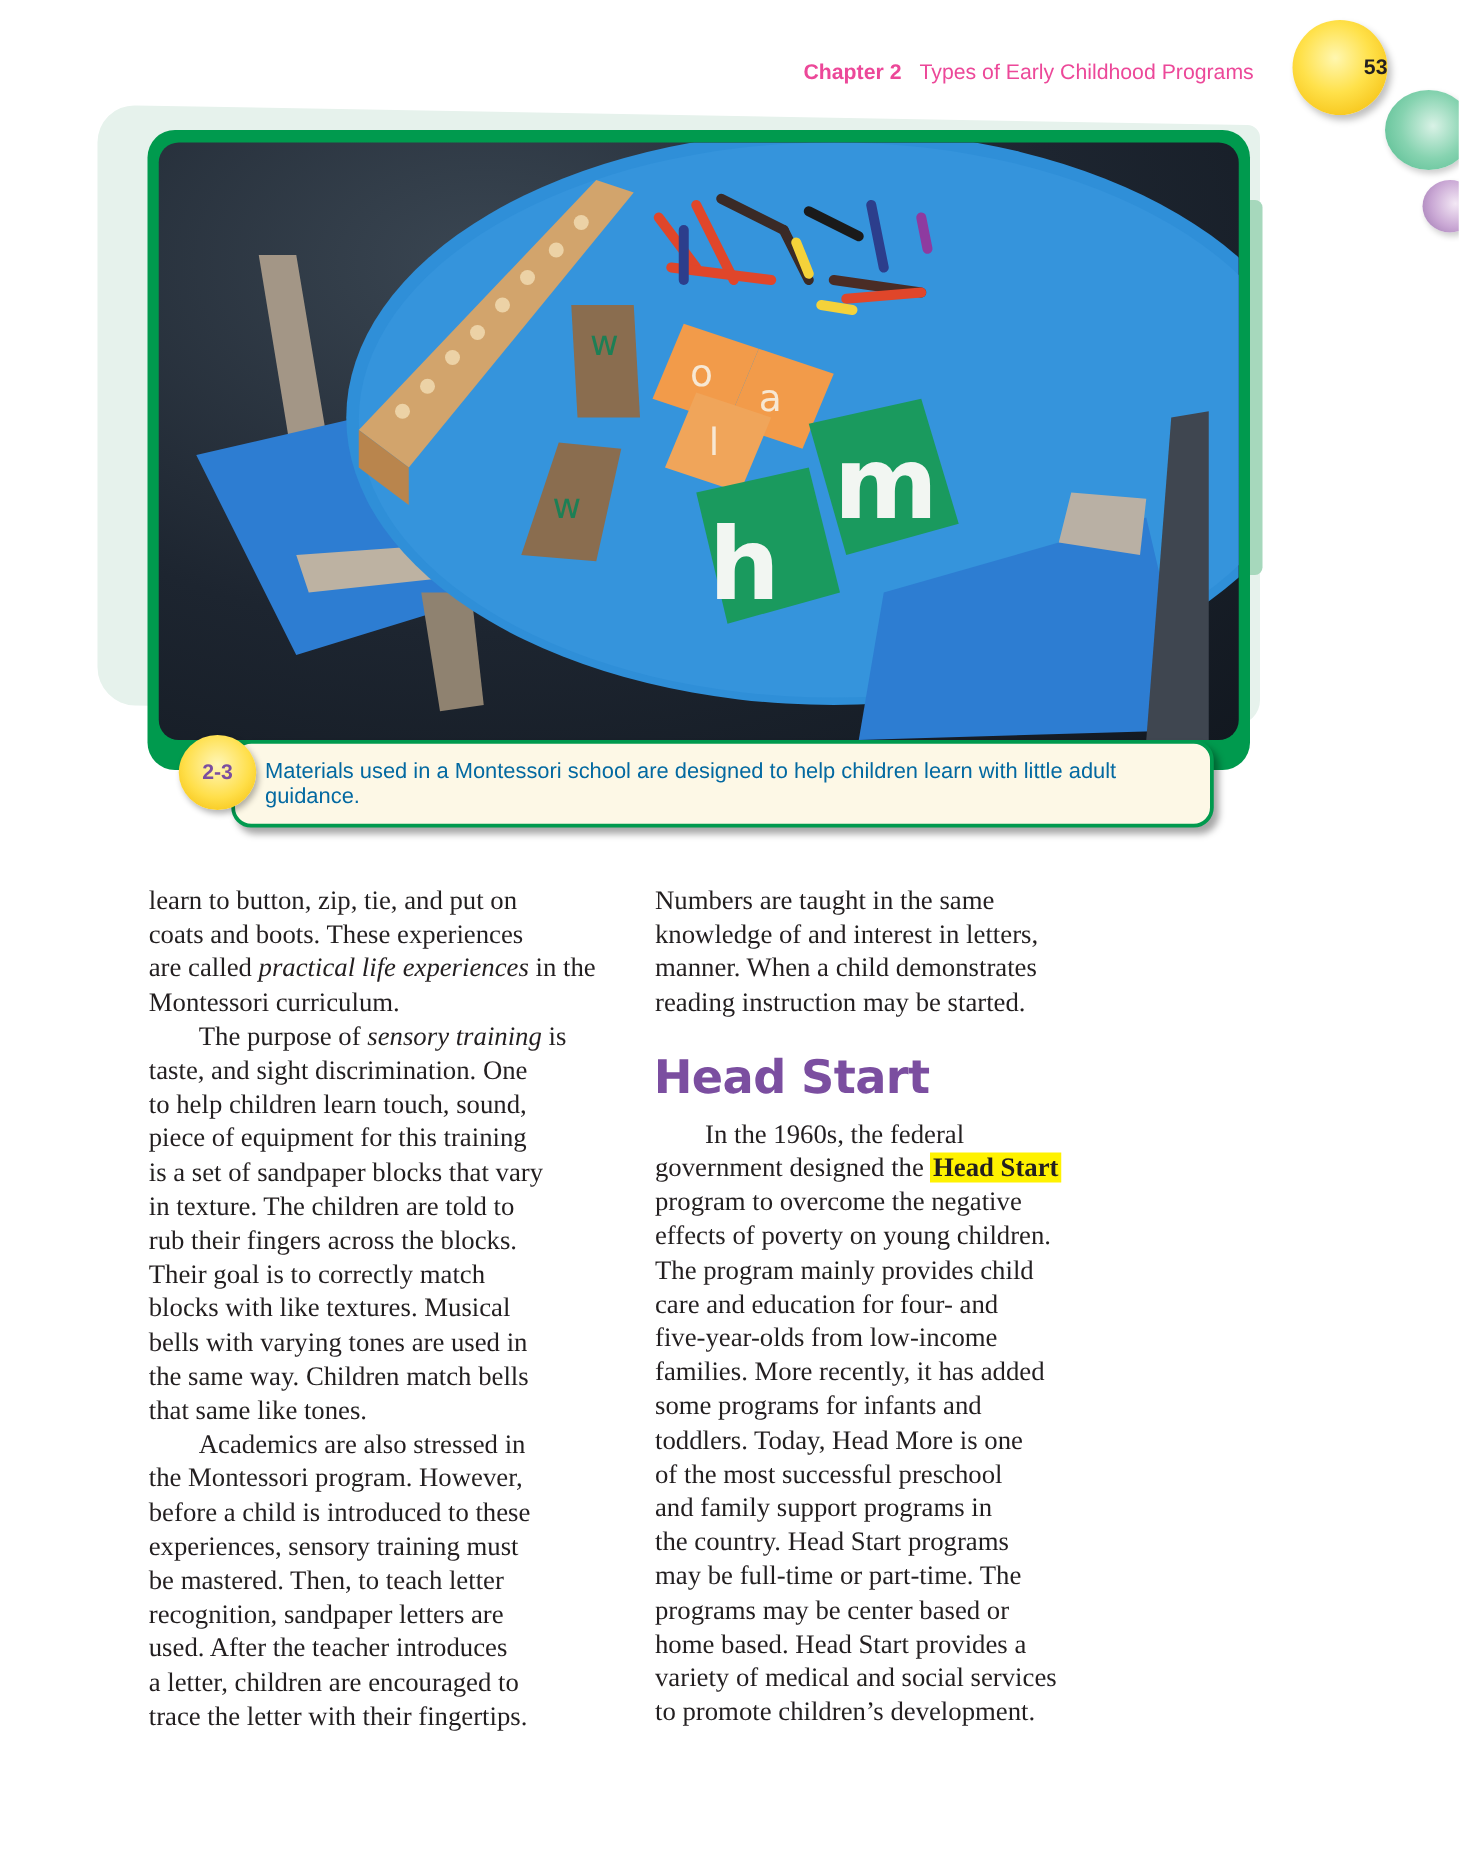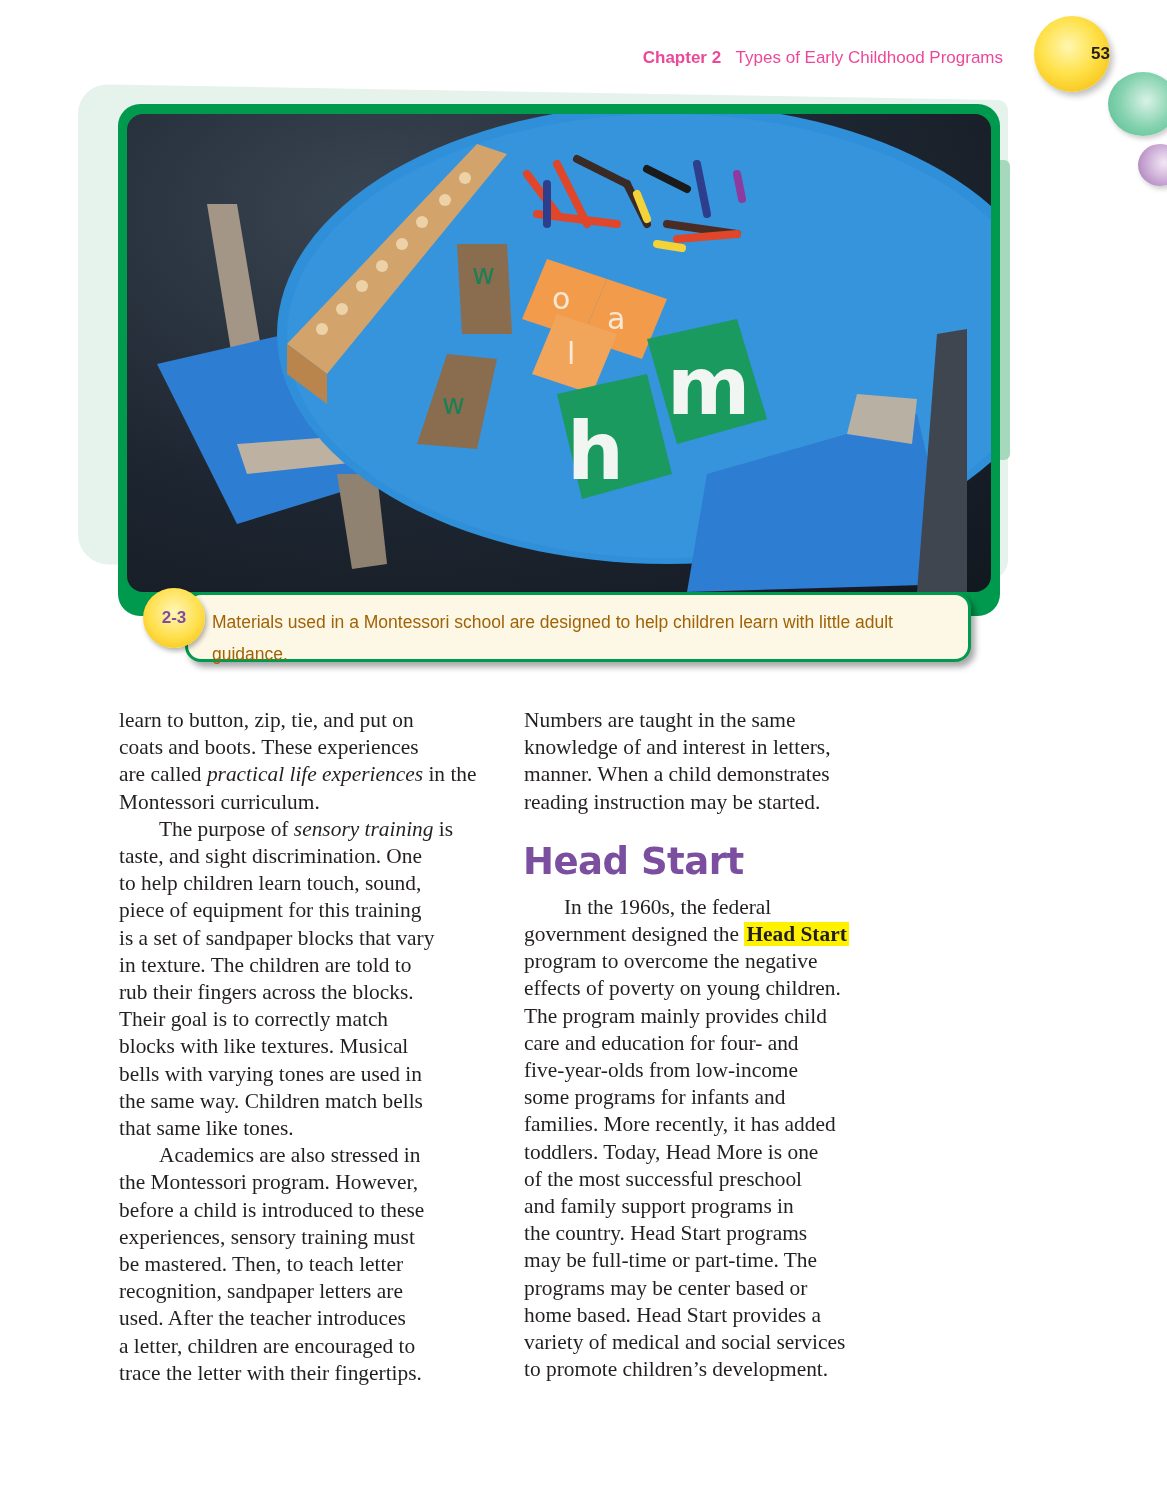--- a/index.html
+++ b/index.html
@@ -26,21 +26,21 @@
   .fig-backdrop { position: absolute; left: 78px; top: 92px; width: 930px; height: 480px; background: #e6f2ec; border-radius: 30px 10px 20px 30px; transform: skewY(1deg); }
   .fig-backdrop2 { position: absolute; left: 990px; top: 160px; width: 20px; height: 300px; background: #a6d8bc; border-radius: 6px; }
   .figure-frame { position: absolute; left: 118px; top: 104px; width: 882px; height: 512px; background: #009a4e; border-radius: 22px; }
   .photo { position: absolute; left: 127px; top: 114px; width: 864px; height: 478px; border-radius: 16px; overflow: hidden;
     background: radial-gradient(ellipse at 30% 20%, #3a4652 0%, #1d2530 55%, #121820 100%); }
   .photo svg { display:block; width:100%; height:100%; }
 
   
   .caption { position: absolute; left: 185px; top: 592px; width: 786px; height: 70px; background: #fdf8e6; border: 3px solid #009a4e; border-radius: 16px;
     box-shadow: 4px 5px 6px rgba(0,0,0,0.35); box-sizing: border-box; }
-  .caption-text { position: absolute; left: 24px; top: 11px; right: 44px; font-family: "Liberation Sans", sans-serif; font-size: 17.5px; line-height: 32px; color: #a16207; }
+  .caption-text { position: absolute; left: 24px; top: 11px; right: 44px; font-family: "Liberation Sans", sans-serif; font-size: 17.5px; line-height: 20px; color: #0369a1; }
   .fig-badge { position: absolute; left: 143px; top: 588px; width: 62px; height: 60px; border-radius: 50%;
     background: radial-gradient(circle at 50% 40%, #fff6b8 0%, #ffdf4a 55%, #f3b900 100%);
     box-shadow: 2px 3px 5px rgba(0,0,0,0.3); display:flex; align-items:center; justify-content:center; }
   .fig-badge span { font-family: "Liberation Sans", sans-serif; font-weight: bold; font-size: 17px; color: #7b4ea0; }
 
   
   .col { position: absolute; top: 707px; width: 372px; font-size: 21.4px; line-height: 27.2px; color: #231f20; }
   .col.left { left: 119px; }
   .col.right { left: 524px; }
   .col p { margin: 0; }
@@ -178,22 +178,22 @@
   </p>
   <div class="heading">Head Start</div>
   <p>
     <span class="line" style="padding-left:40px">In the 1960s, the federal</span>
     <span class="line"><span>government designed the </span><span class="term">Head Start</span></span>
     <span class="line">program to overcome the negative</span>
     <span class="line">effects of poverty on young children.</span>
     <span class="line">The program mainly provides child</span>
     <span class="line">care and education for four- and</span>
     <span class="line">five-year-olds from low-income</span>
+    <span class="line">families. More recently, it has added</span>
     <span class="line">some programs for infants and</span>
-    <span class="line">families. More recently, it has added</span>
     <span class="line">toddlers. Today, Head More is one</span>
     <span class="line">of the most successful preschool</span>
     <span class="line">and family support programs in</span>
     <span class="line">the country. Head Start programs</span>
     <span class="line">may be full-time or part-time. The</span>
     <span class="line">programs may be center based or</span>
     <span class="line">home based. Head Start provides a</span>
     <span class="line">variety of medical and social services</span>
     <span class="line">to promote children’s development.</span>
   </p>

